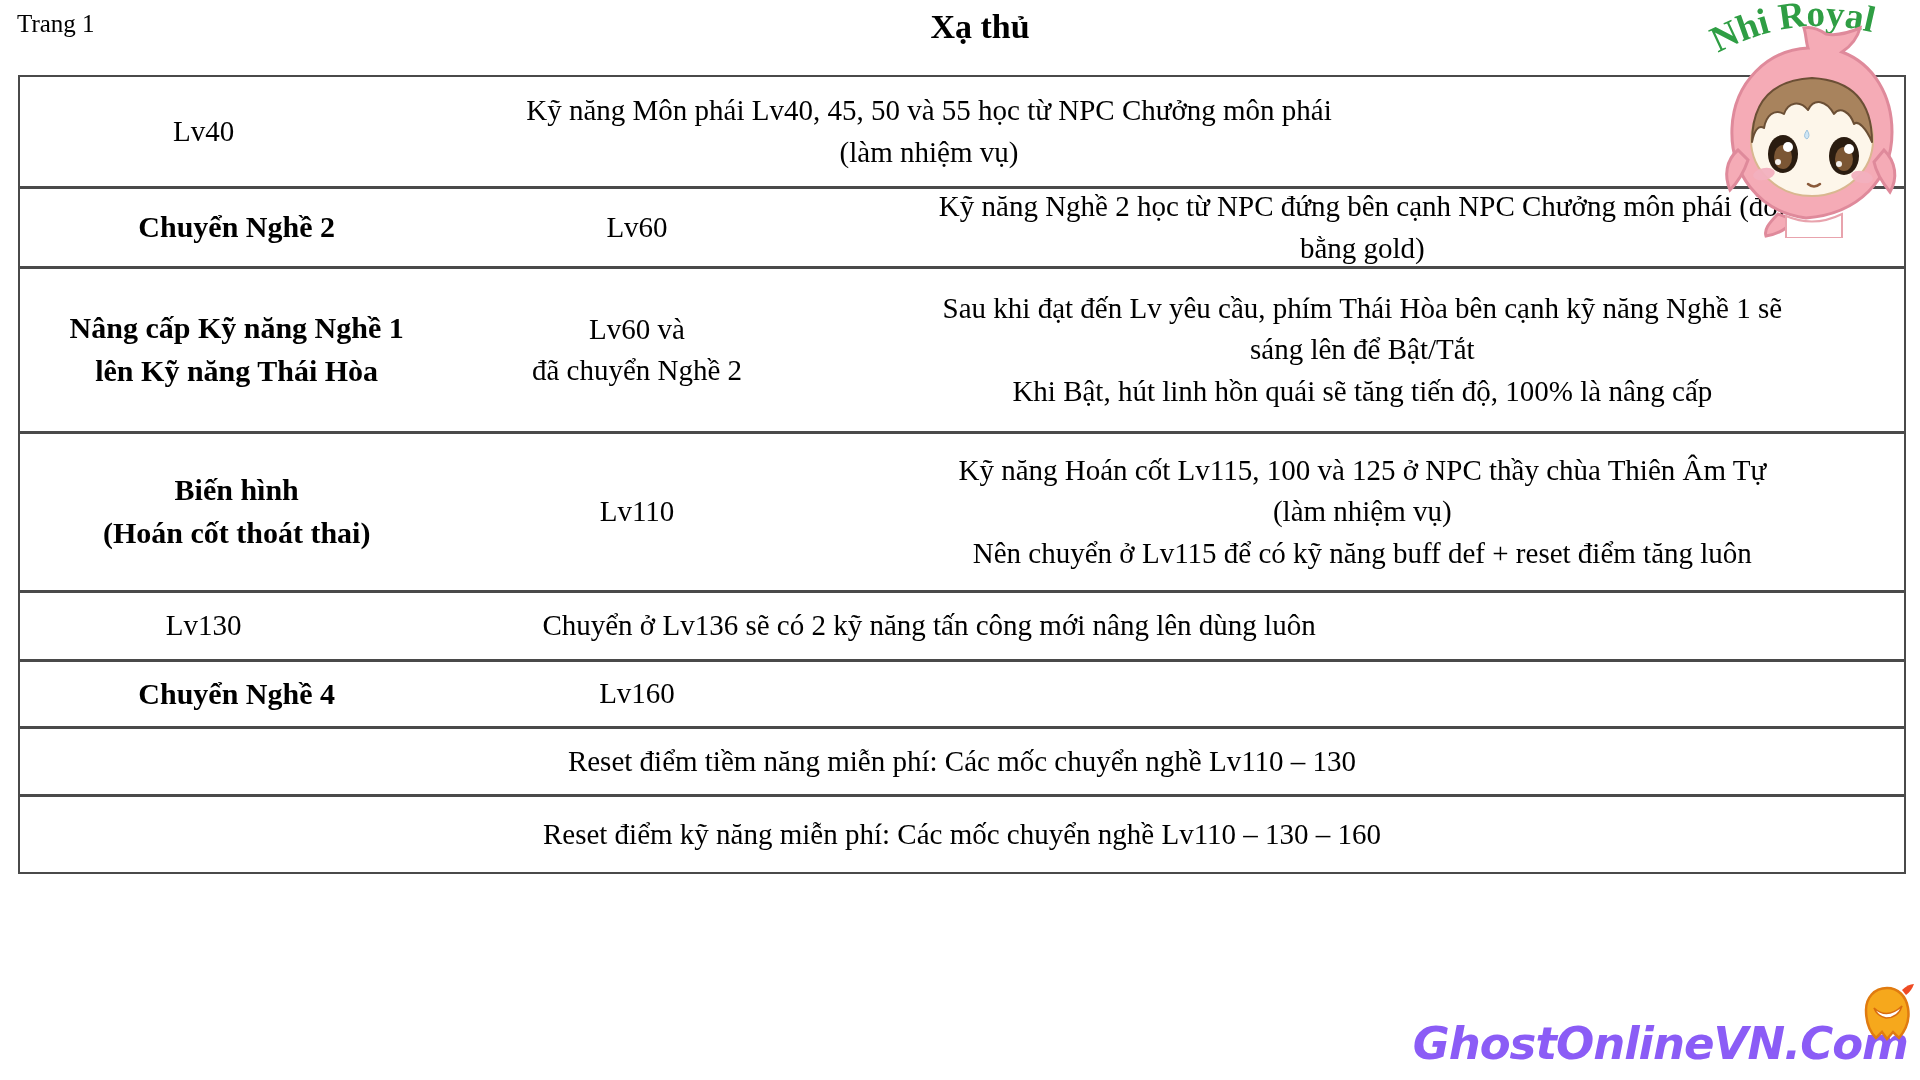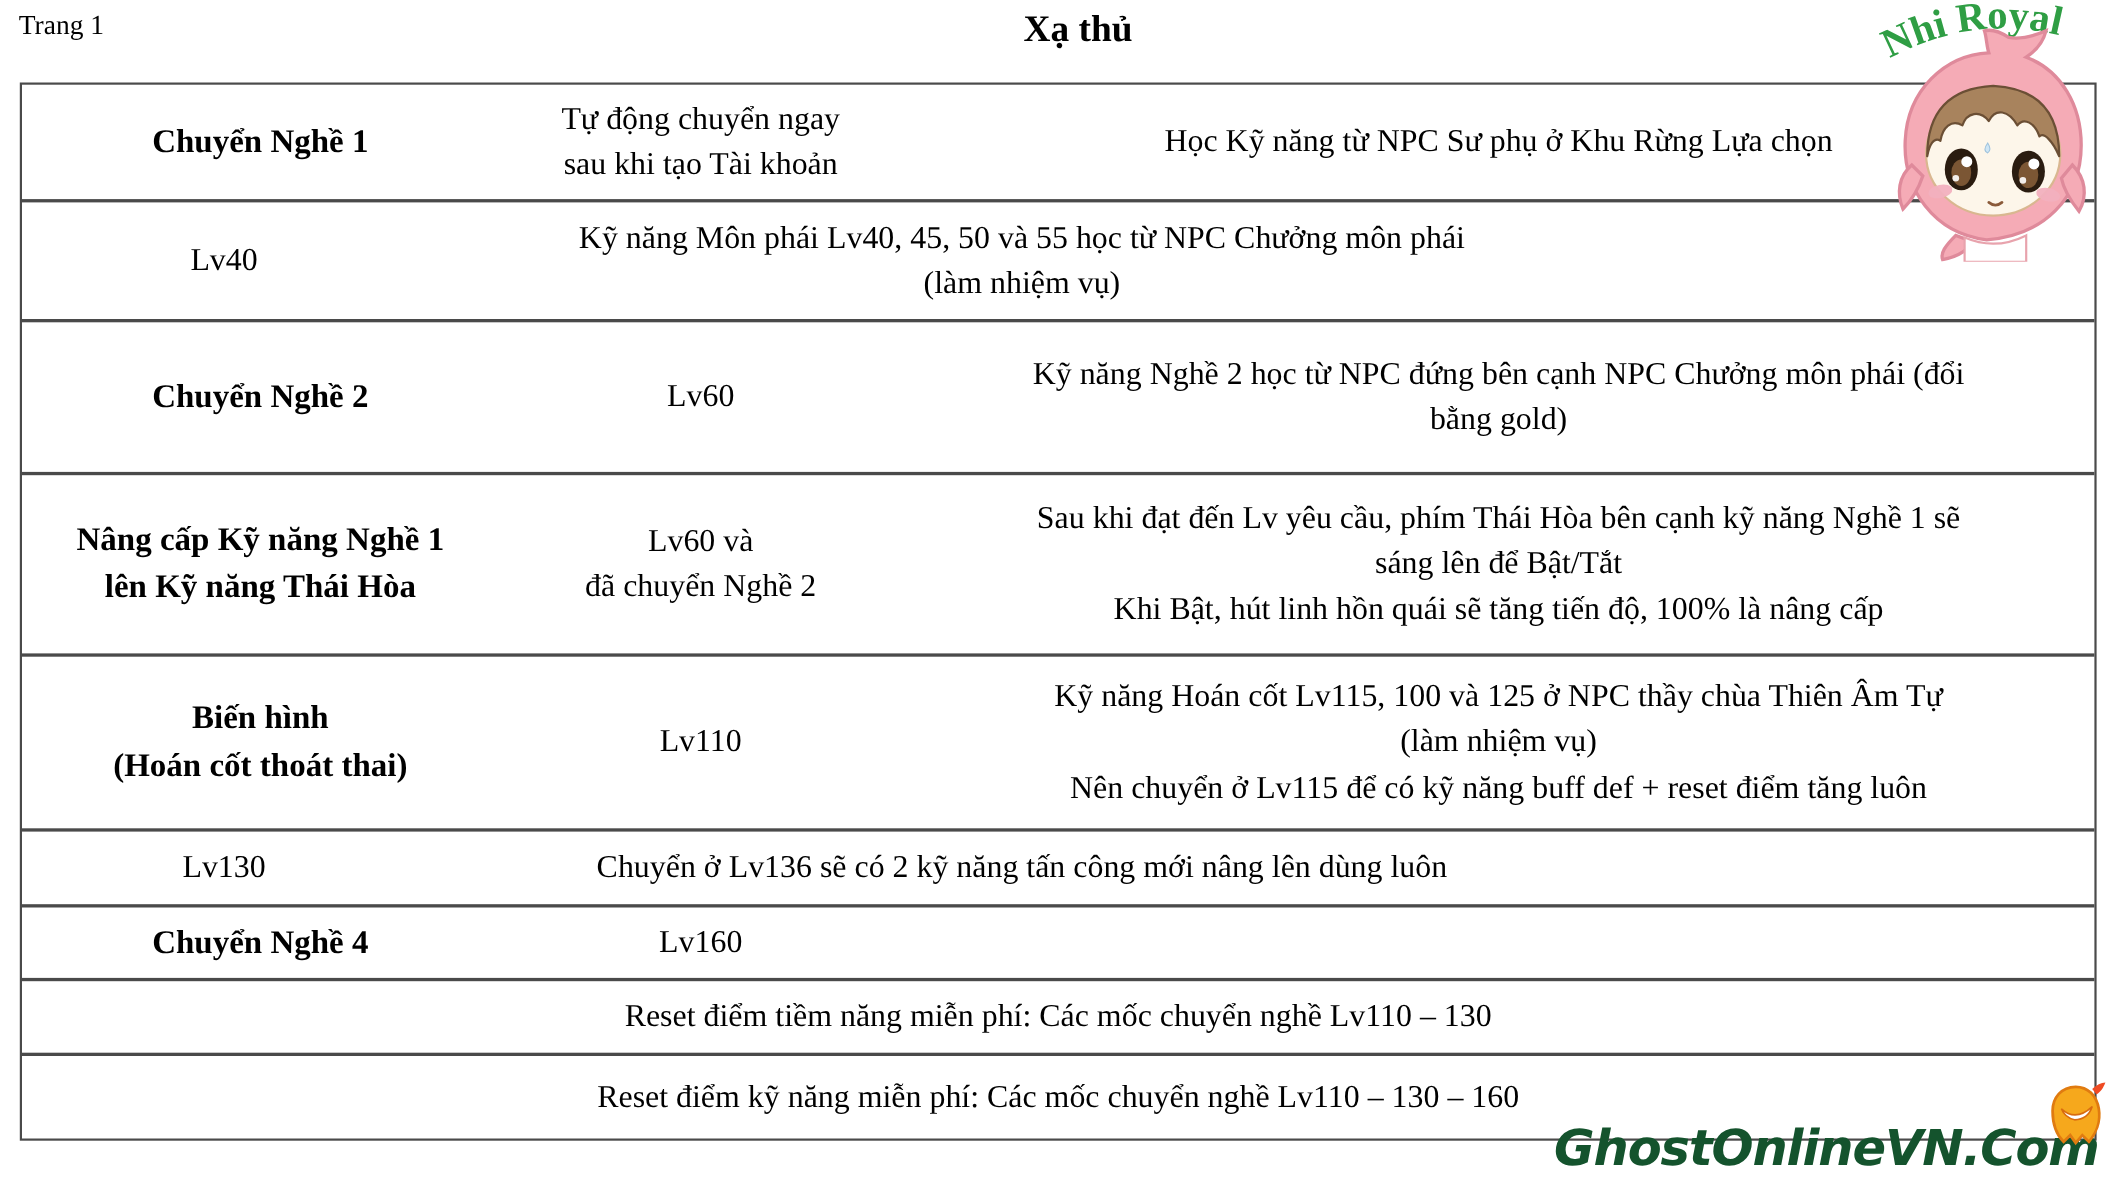--- a/index.html
+++ b/index.html
@@ -43,48 +43,42 @@
   }
   
   .watermark{
     position:absolute;right:12px;top:1008px;height:70px;
     display:flex;align-items:center;
   }
   .watermark-text{
     font-family:"DejaVu Sans","Liberation Sans",sans-serif;
     font-weight:bold;font-style:italic;
     font-size:45px;letter-spacing:-1px;
-    color:#14532d;
+    color:#8b5cf6;
   }
   .ghost-badge{
     position:absolute;right:-8px;top:-26px;width:58px;height:62px;
   }
 </style>
 </head>
 <body>
 
 <div class="page-label">Trang 1</div>
 <div class="doc-title">Xạ thủ</div>
 
 <div class="doc-table">
 
-  <div class="t-row" style="height:104px">
-    <div class="cell c1">Chuyển Nghề 1</div>
-    <div class="cell c2">Tự động chuyển ngay
-sau khi tạo Tài khoản</div>
-    <div class="cell c3">Học Kỹ năng từ NPC Sư phụ ở Khu Rừng Lựa chọn</div>
-  </div>
 
   <div class="t-row" style="height:109px">
     <div class="cell c2">Lv40</div>
     <div class="cell c3">Kỹ năng Môn phái Lv40, 45, 50 và 55 học từ NPC Chưởng môn phái
 (làm nhiệm vụ)</div>
   </div>
 
-  <div class="t-row" style="height:139px">
+  <div class="t-row" style="height:80px">
     <div class="cell c1">Chuyển Nghề 2</div>
     <div class="cell c2">Lv60</div>
     <div class="cell c3">Kỹ năng Nghề 2 học từ NPC đứng bên cạnh NPC Chưởng môn phái (đổi
 bằng gold)</div>
   </div>
 
   <div class="t-row" style="height:165px">
     <div class="cell c1">Nâng cấp Kỹ năng Nghề 1
 lên Kỹ năng Thái Hòa</div>
     <div class="cell c2">Lv60 và

